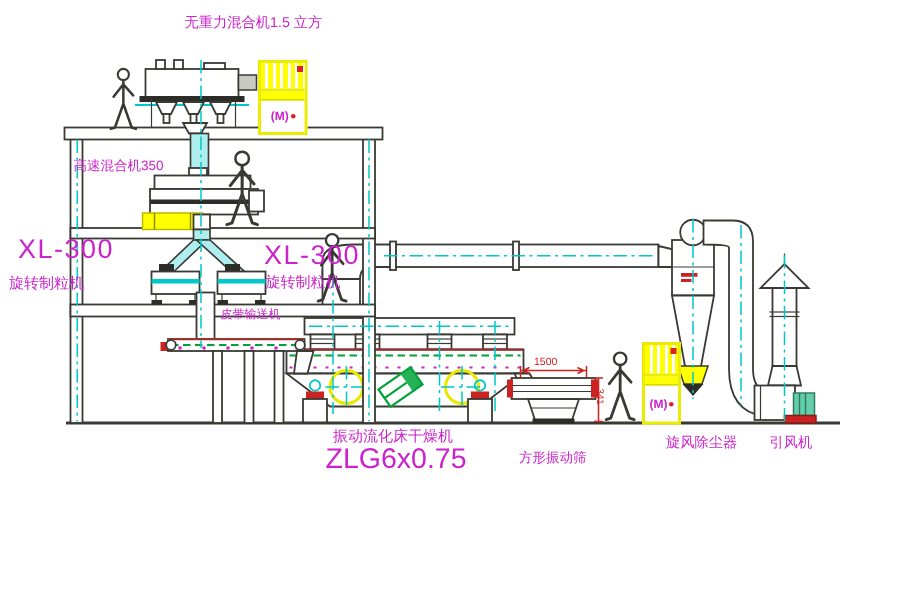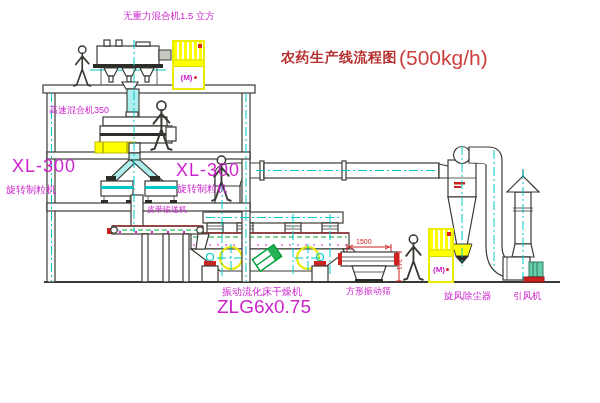--- a/index.html
+++ b/index.html
@@ -289,39 +289,35 @@
   <div class="cab-top">
         <span class="cab-dot"></span>
       </div>
   <div class="cab-band"></div>
   <div class="cab-panel">
     <span class="cab-m">(M)</span>
     <span class="cab-dot2"></span>
   </div>
 </div>
 
-<div class="title-wrap">
-  <span class="title-cn">农药生产线流程图</span>
-  <span class="title-cap">(500kg/h)</span>
-</div>
 
 <div class="lbl mg" style="left:84px;top:11px;font-size:9.5px;margin-left:39px;">无重力混合机1.5 立方</div>
 <div class="lbl mg" style="left:49px;top:106px;font-size:9px;">高速混合机350</div>
 
 <div class="lbl mg" style="left:12px;top:157px;font-size:18px;letter-spacing:1px;">XL-300</div>
 <div class="lbl mg" style="left:6px;top:185px;font-size:10px;">旋转制粒机</div>
 <div class="lbl mg" style="left:176px;top:161px;font-size:18px;letter-spacing:1px;">XL-300</div>
 <div class="lbl mg" style="left:177px;top:184px;font-size:10px;">旋转制粒机</div>
 
 <div class="lbl mg" style="left:147px;top:206px;font-size:8px;">皮带输送机</div>
 
 <div class="lbl mg" style="left:222px;top:287px;font-size:10px;">振动流化床干燥机</div>
 <div class="lbl mg" style="left:217px;top:297px;font-size:19px;">ZLG6x0.75</div>
 
-<div class="lbl mg" style="left:346px;top:287px;font-size:9px;">方形振动筛</div>
+<div class="lbl mg" style="left:346px;top:301px;font-size:9px;">方形振动筛</div>
 
 <div class="lbl mg" style="left:444px;top:291px;font-size:9.5px;">旋风除尘器</div>
 <div class="lbl mg" style="left:513px;top:291px;font-size:9.5px;text-align:right;">引风机</div>
 
 <div class="lbl rd" style="left:356px;top:238px;font-size:7px;">1500</div>
 <div class="lbl rd" style="left:402px;top:259px;font-size:6.5px;transform:rotate(90deg);transform-origin:0 0;">341</div>
 
 </div>
 
 </body></html>

